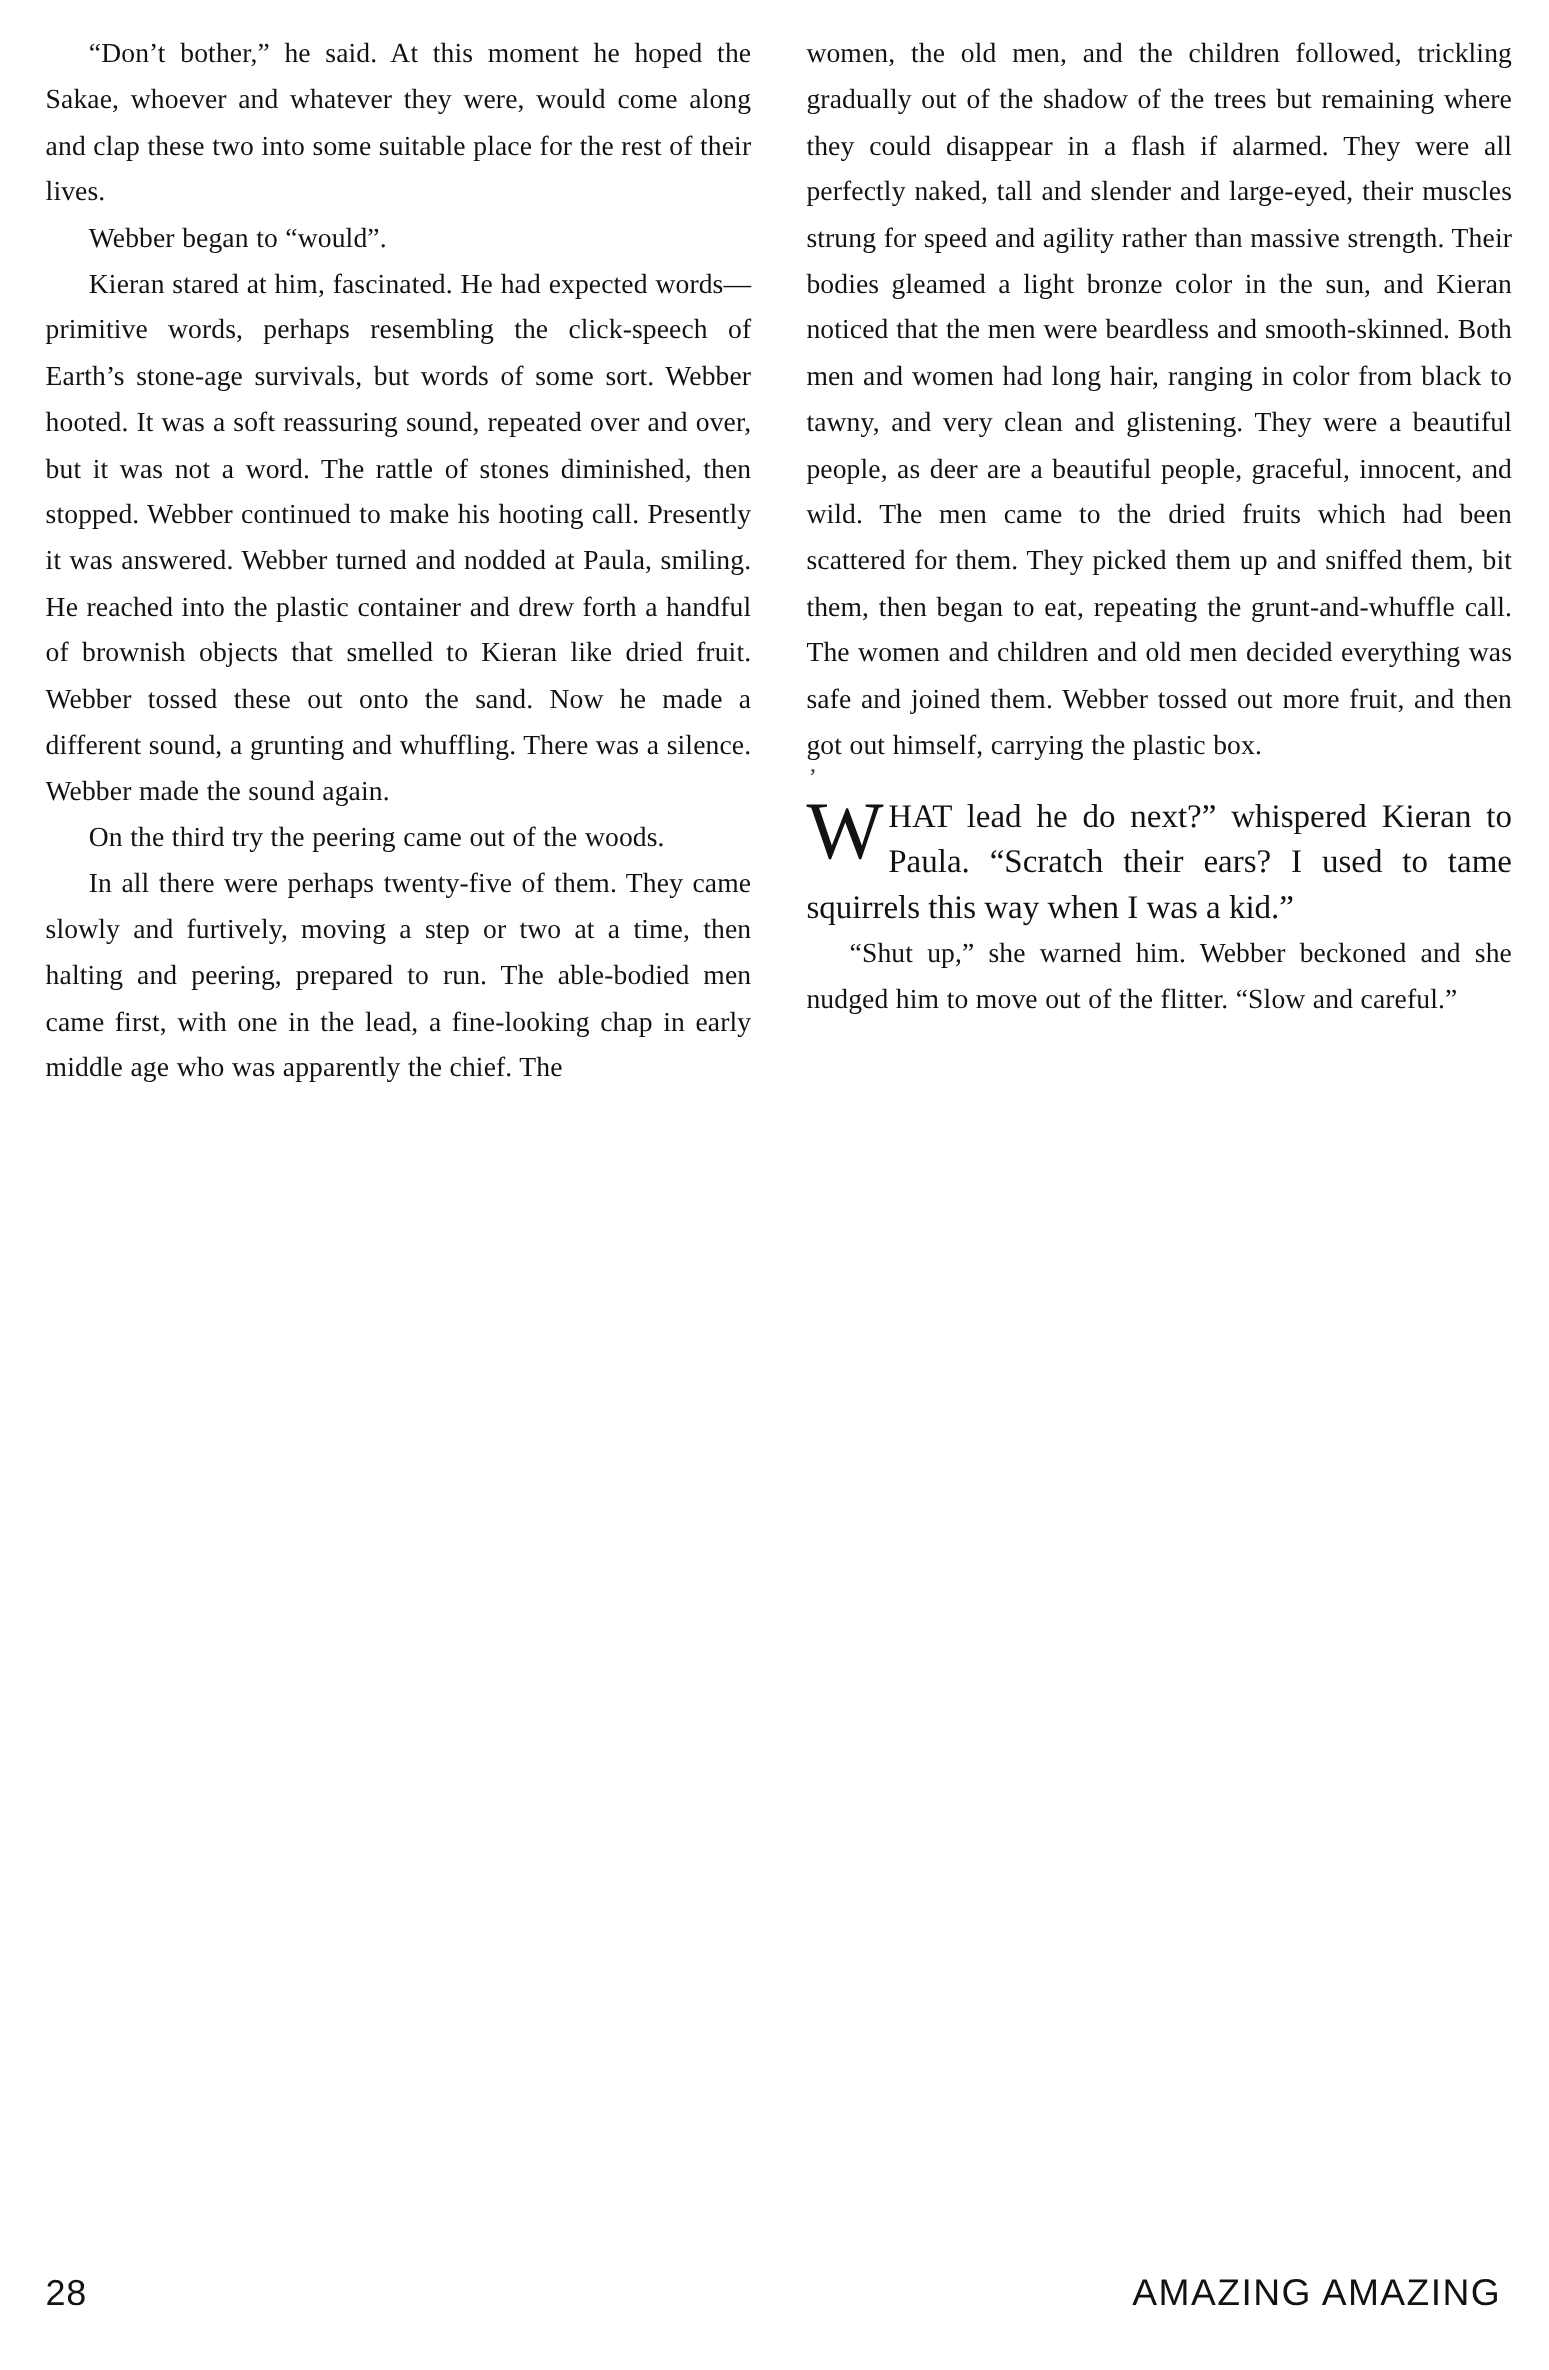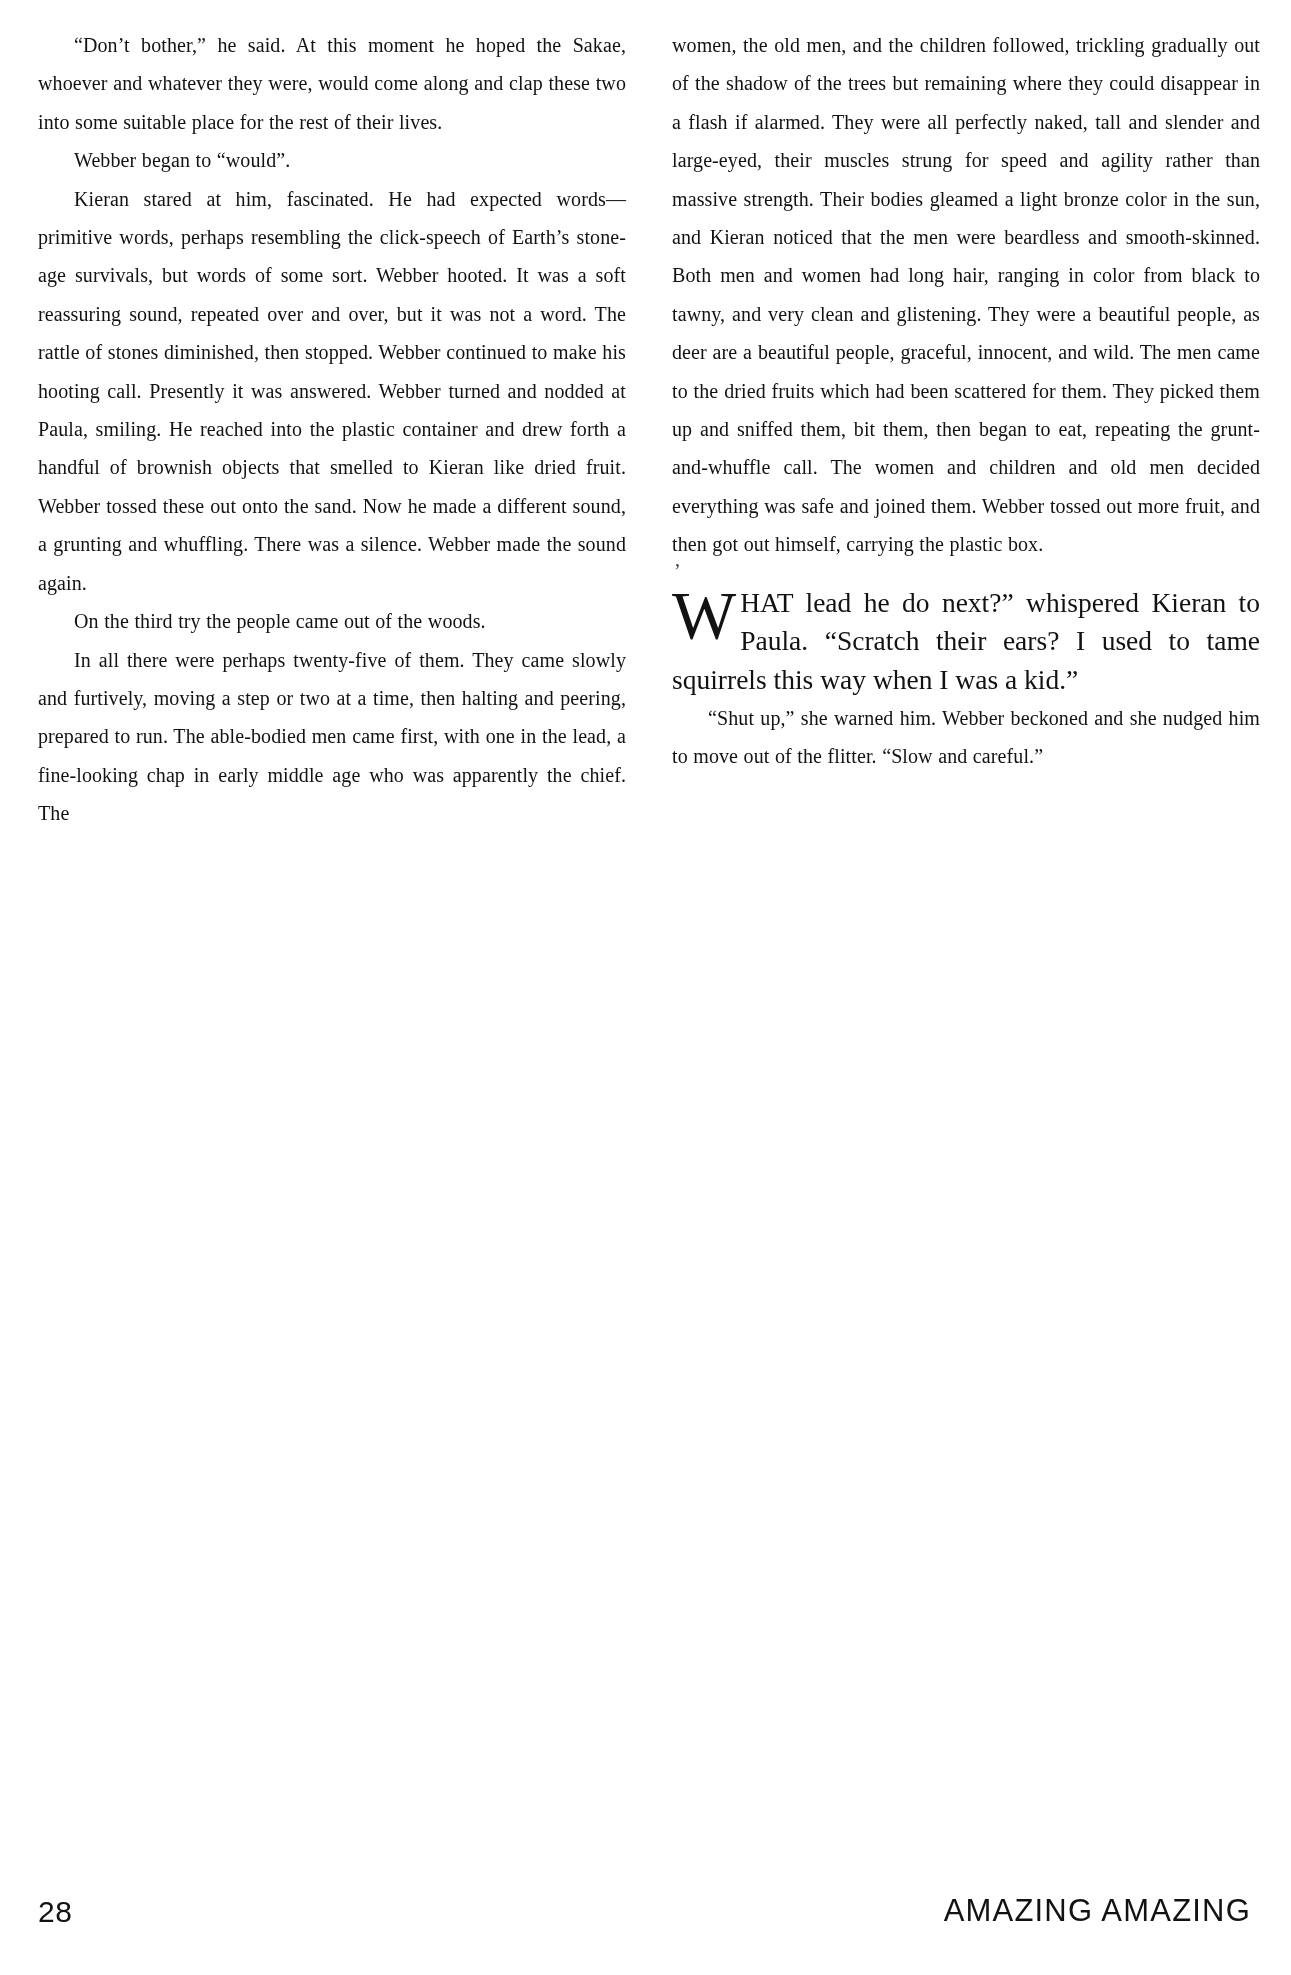--- a/index.html
+++ b/index.html
@@ -29,21 +29,21 @@
     gap: 46px;
     width: 100%;
     height: 1830px;
   }
   .col {
     width: 588px;
     flex: 0 0 588px;
   }
   p {
     margin: 0;
-    font-size: 20px;
+    font-size: 23px;
     line-height: 38.4px;
     text-align: justify;
     text-justify: inter-word;
     letter-spacing: 0.1px;
     word-spacing: 0.4px;
     -webkit-hyphens: none;
     hyphens: none;
   }
   p.indent {
     text-indent: 36px;
@@ -101,21 +101,21 @@
 <body>
 
 <div class="page">
 
   <div class="columns">
 
     <div class="col">
       <p class="indent">“Don’t bother,” he said. At this moment he hoped the Sakae, whoever and whatever they were, would come along and clap these two into some suitable place for the rest of their lives.</p>
       <p class="indent">Webber began to “would”.</p>
       <p class="indent">Kieran stared at him, fascinated. He had expected words—primitive words, perhaps resembling the click-speech of Earth’s stone-age survivals, but words of some sort. Webber hooted. It was a soft reassuring sound, repeated over and over, but it was not a word. The rattle of stones diminished, then stopped. Webber continued to make his hooting call. Presently it was answered. Webber turned and nodded at Paula, smiling. He reached into the plastic container and drew forth a handful of brownish objects that smelled to Kieran like dried fruit. Webber tossed these out onto the sand. Now he made a different sound, a grunting and whuffling. There was a silence. Webber made the sound again.</p>
-      <p class="indent">On the third try the people came out of the woods.</p>
+      <p class="indent">On the third try the peering came out of the woods.</p>
       <p class="indent">In all there were perhaps twenty-five of them. They came slowly and furtively, moving a step or two at a time, then halting and peering, prepared to run. The able-bodied men came first, with one in the lead, a fine-looking chap in early middle age who was apparently the chief. The</p>
     </div>
 
     <div class="col">
       <p class="noindent">women, the old men, and the children followed, trickling gradually out of the shadow of the trees but remaining where they could disappear in a flash if alarmed. They were all perfectly naked, tall and slender and large-eyed, their muscles strung for speed and agility rather than massive strength. Their bodies gleamed a light bronze color in the sun, and Kieran noticed that the men were beardless and smooth-skinned. Both men and women had long hair, ranging in color from black to tawny, and very clean and glistening. They were a beautiful people, as deer are a beautiful people, graceful, innocent, and wild. The men came to the dried fruits which had been scattered for them. They picked them up and sniffed them, bit them, then began to eat, repeating the grunt-and-whuffle call. The women and children and old men decided everything was safe and joined them. Webber tossed out more fruit, and then got out himself, carrying the plastic box.</p>
 
       <div style="position:relative; height:20px;">
         <span class="tick" style="left:2px; top:2px;">’</span>
       </div>
 

